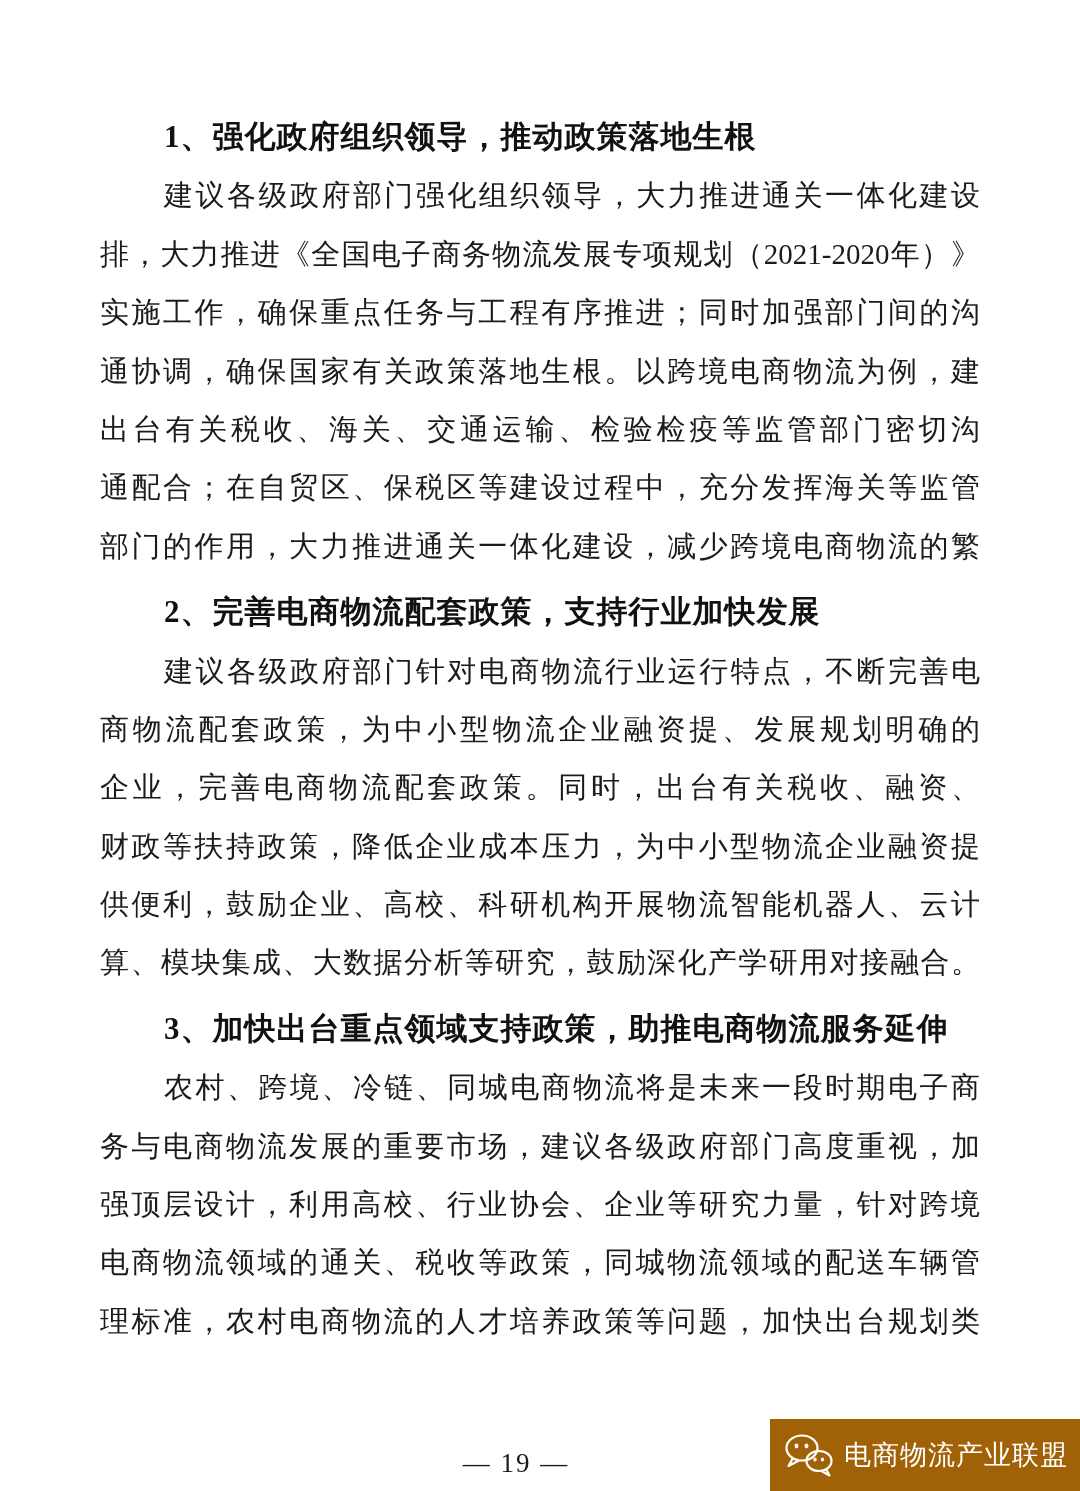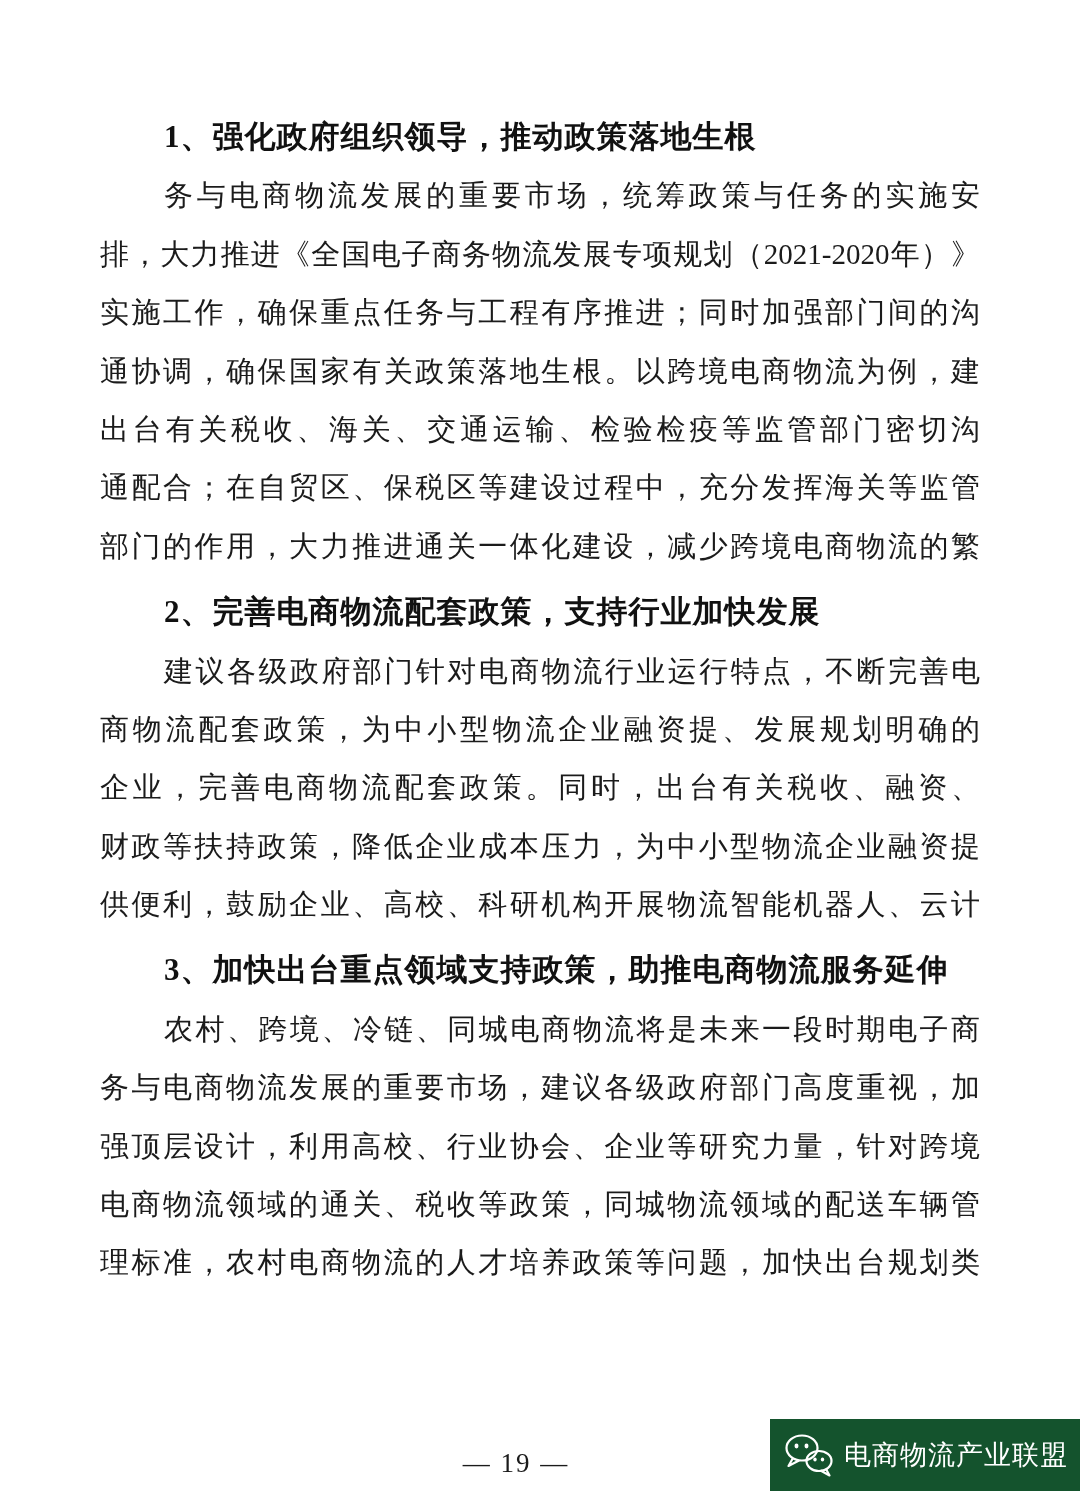--- a/index.html
+++ b/index.html
@@ -51,21 +51,21 @@
     text-align: center;
     font-size: 27px;
     letter-spacing: 2px;
     color: #1b1b1b;
     margin-top: 30px;
   }
   .watermark {
     position: absolute;
     left: 770px; top: 1419px;
     width: 310px; height: 72px;
-    background: #14532d;
+    background: #a16207;
     display: flex;
     align-items: center;
     box-sizing: border-box;
     padding-left: 12px;
     gap: 8px;
   }
   .watermark-label {
     color: #ffffff;
     font-size: 27px;
     letter-spacing: 1px;
@@ -74,34 +74,35 @@
   .wechat-icon { flex: 0 0 auto; display: block; }
 </style>
 </head>
 <body>
 
 <div class="page">
 
   <div class="content">
 
     <h2 class="heading">1、强化政府组织领导，推动政策落地生根</h2>
-    <div class="line indent">务与电商物流发展的重要市场，统筹政策与任务的实施安</div>
+    <div class="line indent">建议各级政府部门强化组织领导，大力推进通关一体化建设</div>
     <div class="line">排，大力推进《全国电子商务物流发展专项规划（2021-2020年）》</div>
     <div class="line">实施工作，确保重点任务与工程有序推进；同时加强部门间的沟</div>
     <div class="line">通协调，确保国家有关政策落地生根。以跨境电商物流为例，建</div>
     <div class="line">出台有关税收、海关、交通运输、检验检疫等监管部门密切沟</div>
     <div class="line">通配合；在自贸区、保税区等建设过程中，充分发挥海关等监管</div>
     <div class="line">部门的作用，大力推进通关一体化建设，减少跨境电商物流的繁</div>
 
     <h2 class="heading gap">2、完善电商物流配套政策，支持行业加快发展</h2>
     <div class="line indent">建议各级政府部门针对电商物流行业运行特点，不断完善电</div>
     <div class="line">商物流配套政策，为中小型物流企业融资提、发展规划明确的</div>
     <div class="line">企业，完善电商物流配套政策。同时，出台有关税收、融资、</div>
     <div class="line">财政等扶持政策，降低企业成本压力，为中小型物流企业融资提</div>
     <div class="line">供便利，鼓励企业、高校、科研机构开展物流智能机器人、云计</div>
+    <div class="line">算、模块集成、大数据分析等研究，鼓励深化产学研用对接融合。</div>
 
     <h2 class="heading gap">3、加快出台重点领域支持政策，助推电商物流服务延伸</h2>
     <div class="line indent">农村、跨境、冷链、同城电商物流将是未来一段时期电子商</div>
     <div class="line">务与电商物流发展的重要市场，建议各级政府部门高度重视，加</div>
     <div class="line">强顶层设计，利用高校、行业协会、企业等研究力量，针对跨境</div>
     <div class="line">电商物流领域的通关、税收等政策，同城物流领域的配送车辆管</div>
     <div class="line">理标准，农村电商物流的人才培养政策等问题，加快出台规划类</div>
 
   </div>
 

